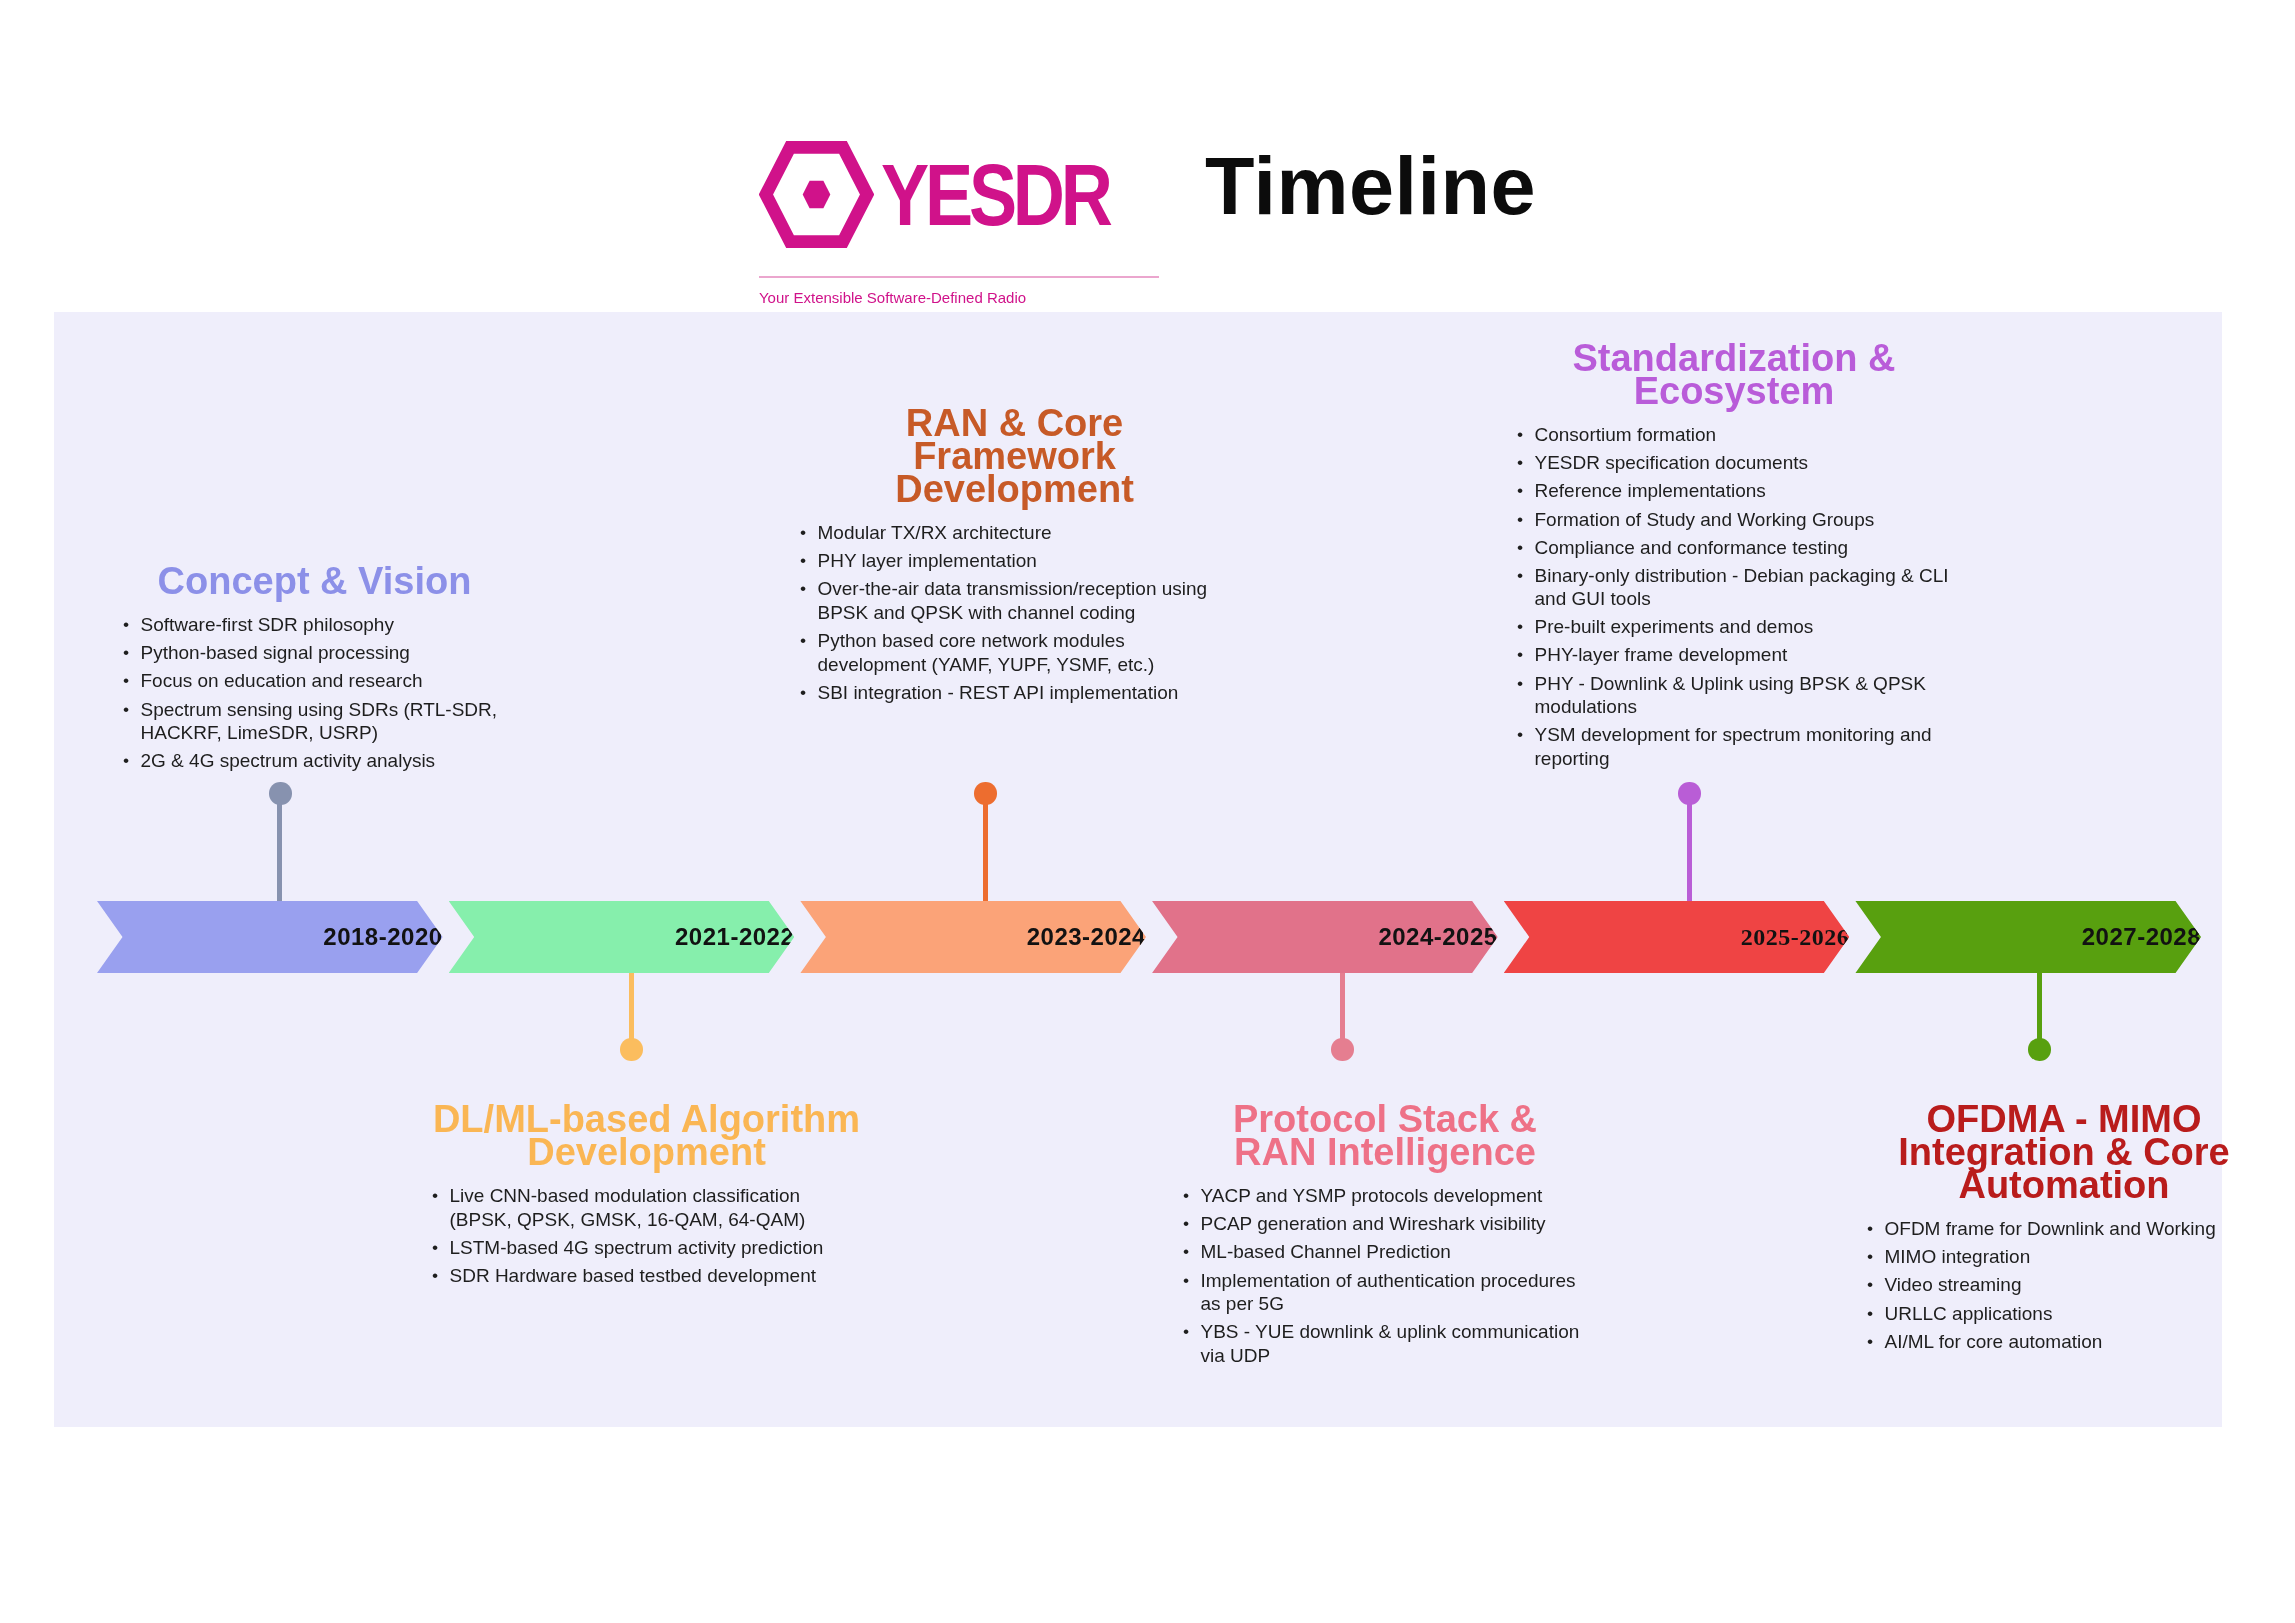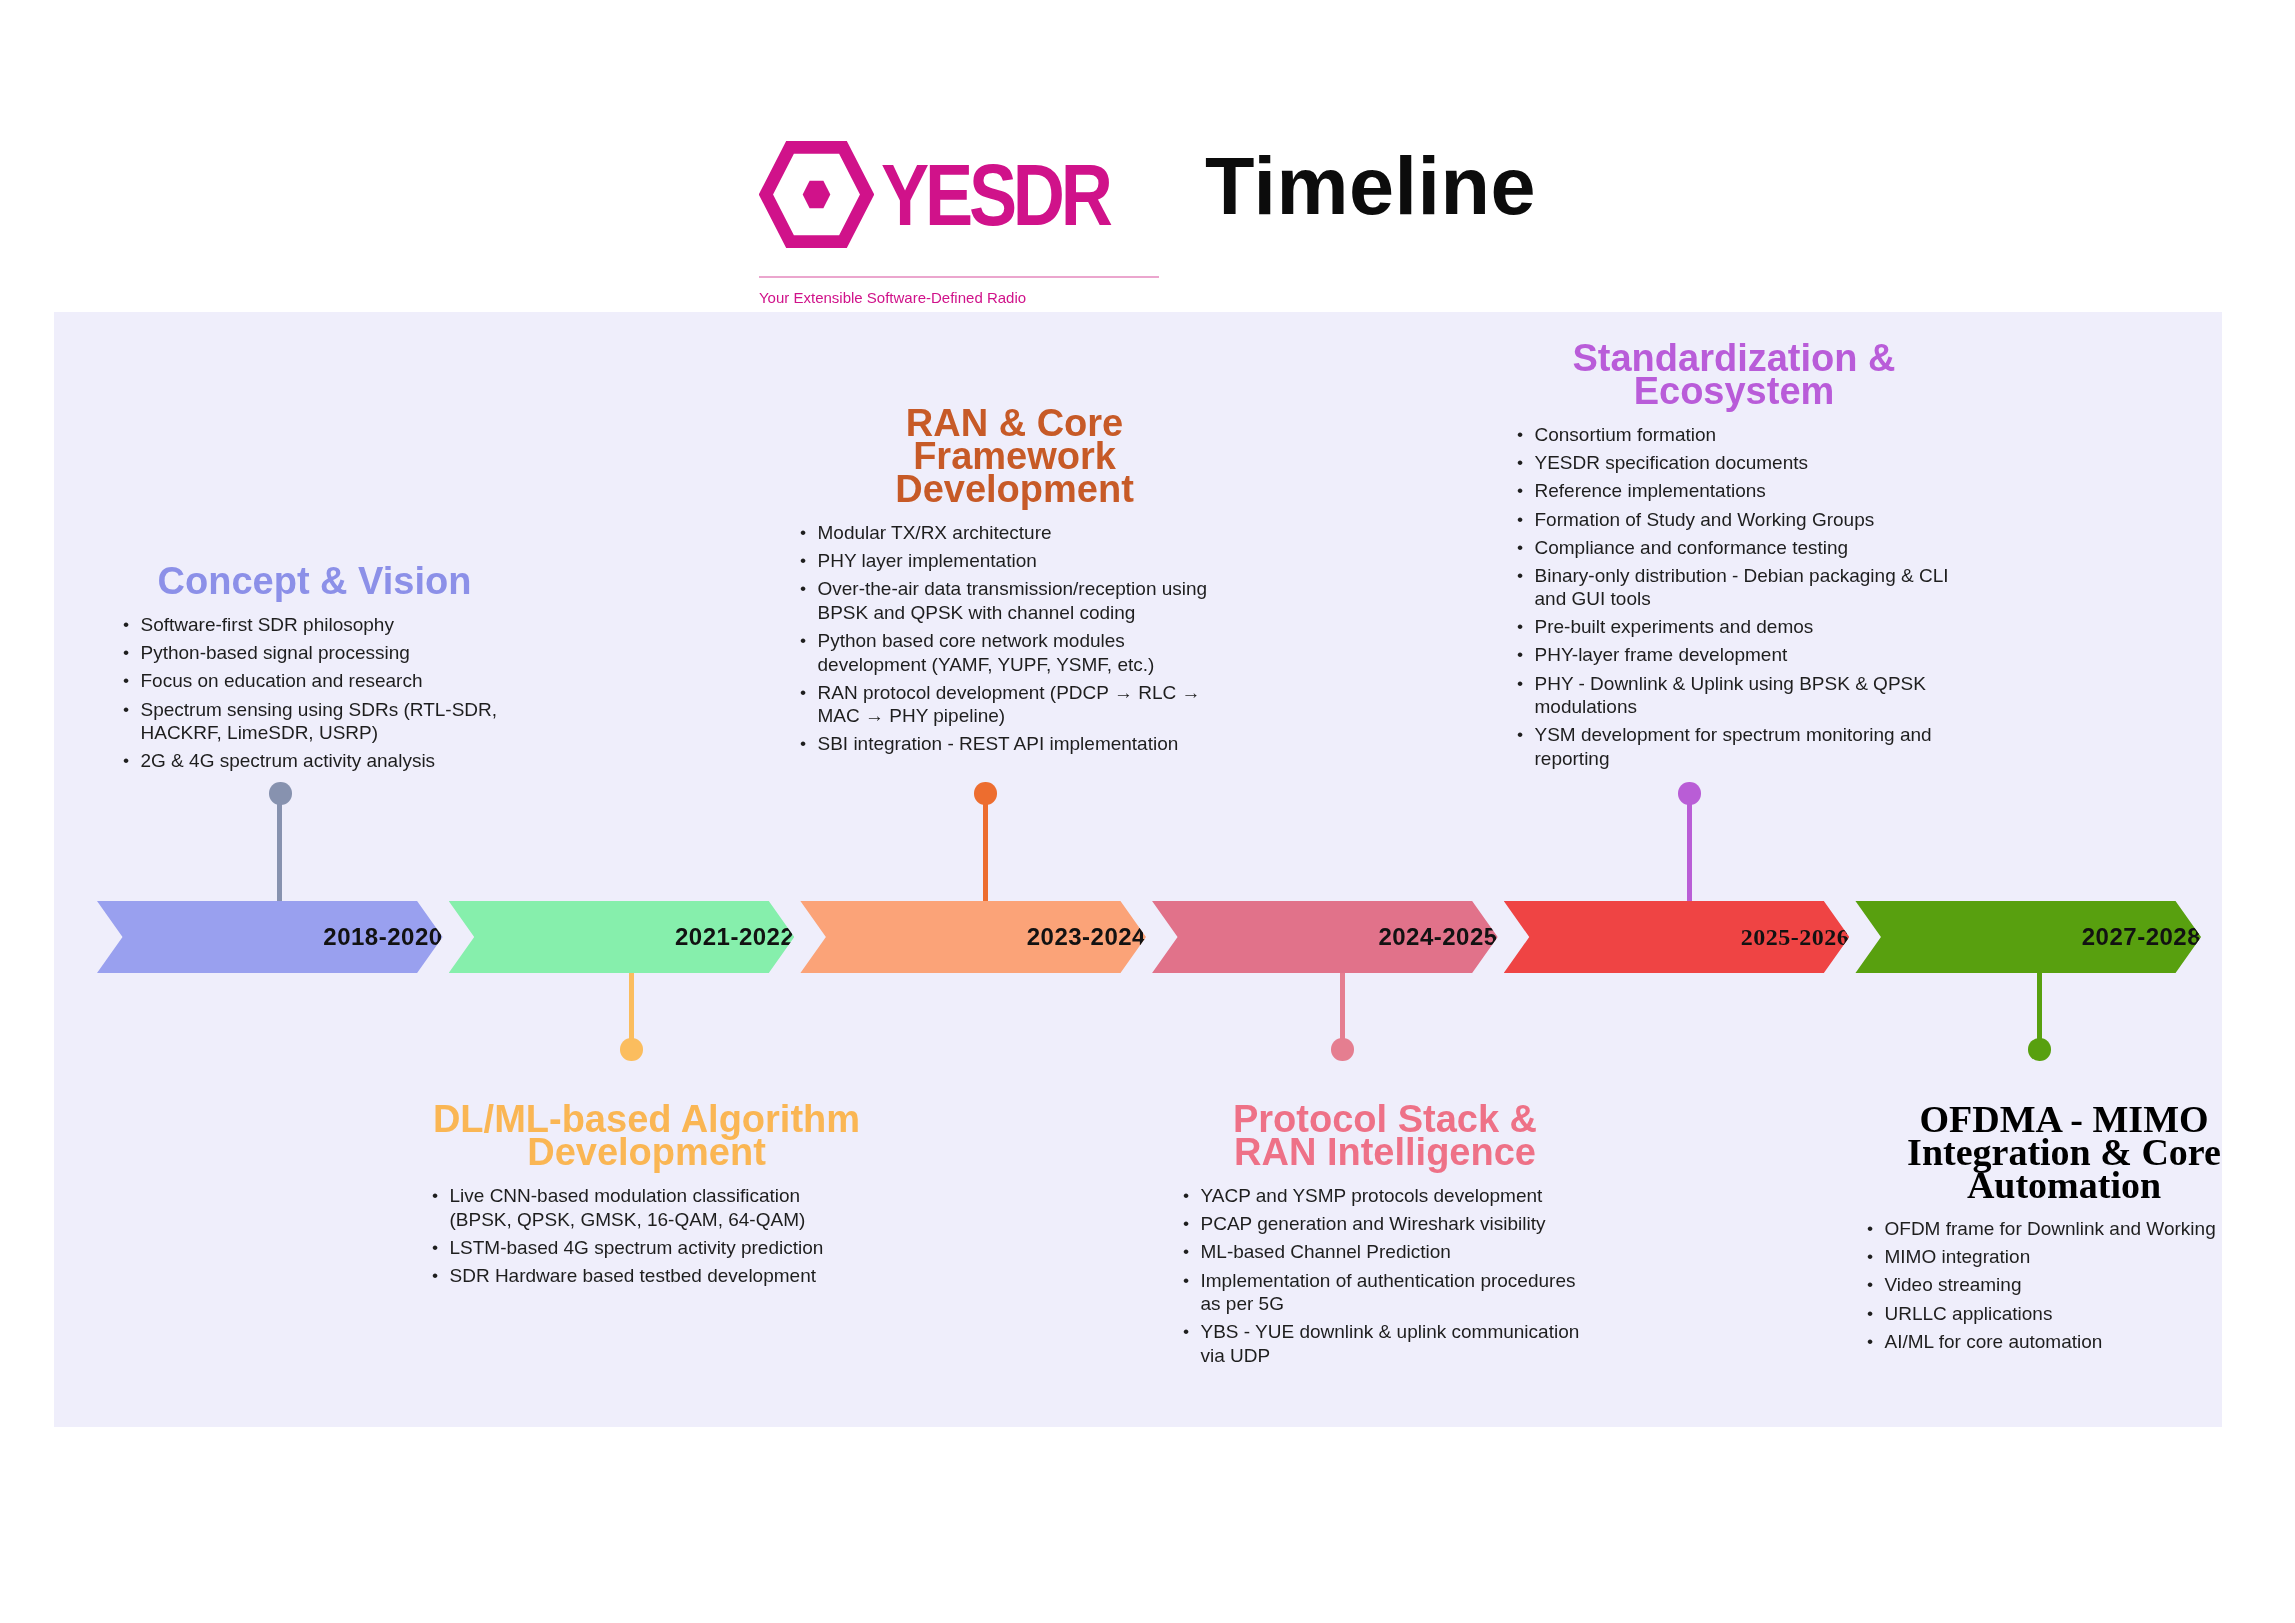--- a/index.html
+++ b/index.html
@@ -94,21 +94,20 @@
       <div class="col-heading" style="color: rgb(199, 90, 39);">
         <div>RAN &amp; Core</div>
         <div>Framework</div>
         <div>Development</div>
       </div>
       <ul>
         <li>Modular TX/RX architecture</li>
         <li>PHY layer implementation</li>
         <li>Over-the-air data transmission/reception using BPSK and QPSK with channel coding</li>
         <li>Python based core network modules development (YAMF, YUPF, YSMF, etc.)</li>
-        <li>RAN protocol development (PDCP → RLC → MAC → PHY pipeline)</li>
         <li>SBI integration - REST API implementation</li>
       </ul>
     </div>
 
     <div class="col c4">
       <div class="col-heading" style="color: rgb(185, 92, 217);">
         <div>Standardization &amp;</div>
         <div>Ecosystem</div>
       </div>
       <ul>
@@ -179,21 +178,21 @@
       <ul>
         <li>YACP and YSMP protocols development</li>
         <li>PCAP generation and Wireshark visibility</li>
         <li>ML-based Channel Prediction</li>
         <li>Implementation of authentication procedures as per 5G</li>
         <li>YBS - YUE downlink &amp; uplink communication via UDP</li>
       </ul>
     </div>
 
     <div class="col c5">
-      <div class="col-heading" style="color: #000000; font-family: Liberation Serif, serif;">
+      <div class="col-heading" style="color: #b91c1c;">
         <div>OFDMA - MIMO</div>
         <div>Integration &amp; Core</div>
         <div>Automation</div>
       </div>
       <ul>
         <li>OFDM frame for Downlink and Working</li>
         <li>MIMO integration</li>
         <li>Video streaming</li>
         <li>URLLC applications</li>
         <li>AI/ML for core automation</li>

